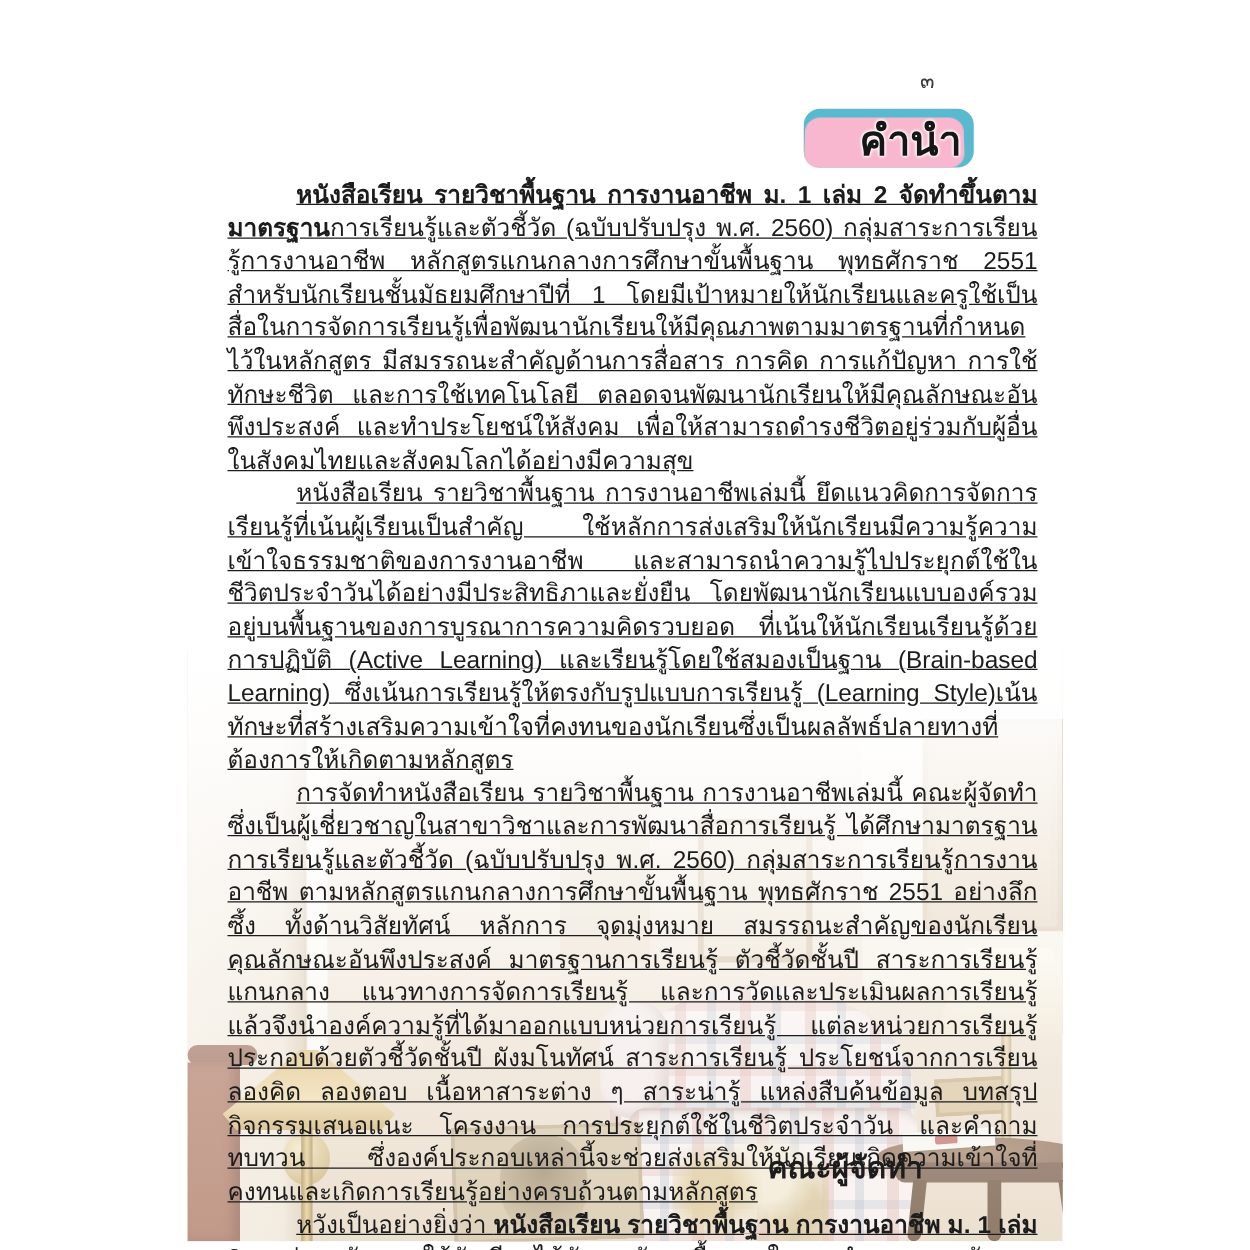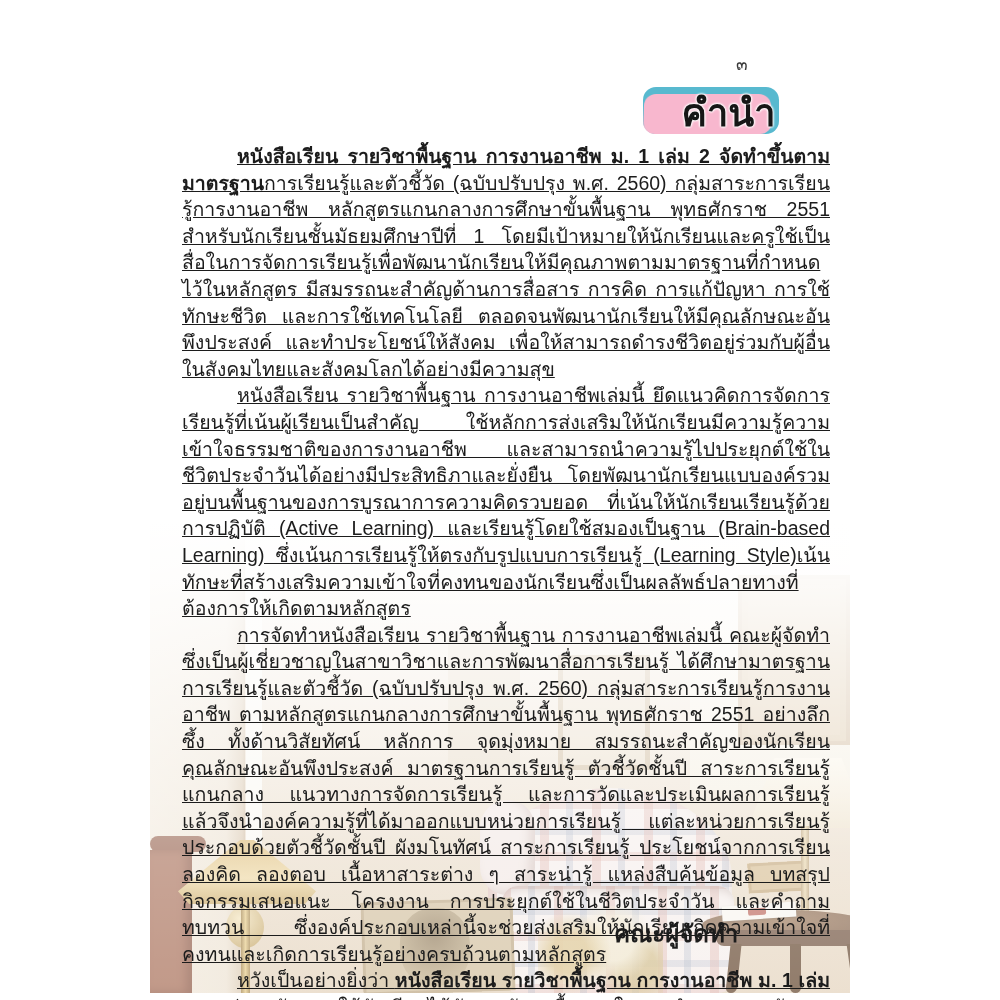--- a/index.html
+++ b/index.html
@@ -75,21 +75,21 @@
       rgba(255,255,255,.6) 48%,
       rgba(255,255,255,.42) 70%,
       rgba(255,255,255,.34) 100%);}
   
   #page-number{position:absolute;left:736px;top:50px;font-size:17px;color:#3a3a3a;}
   #badge{position:absolute;left:643px;top:87px;width:136px;height:47px;}
   #badge .teal{position:absolute;inset:0;background:#58b9cf;border-radius:13px;}
   #badge .pink{position:absolute;left:0;right:7px;top:6px;bottom:0;background:#f8b7ce;
     border-radius:12px;transform:perspective(130px) rotateX(4deg);transform-origin:bottom center;}
   #badge .label{position:absolute;left:0;right:7px;top:4px;bottom:0;display:flex;align-items:center;justify-content:center;
-    font-size:38px;font-weight:bold;color:#161616;
+    font-size:33px;font-weight:bold;color:#161616;
     text-shadow:0 0 2px #fff,0 0 2px #fff,0 0 3px #fff,0 0 3px #fff;margin-left:42px;}
   
   #text-block{position:absolute;left:182px;top:143px;width:648px;color:#1c1c1c;
     font-size:19.5px;line-height:26.6px;text-align:justify;}
   #text-block p{margin:0;text-indent:55px;text-decoration:underline;}
   .b{font-weight:bold;}
   #signature{position:absolute;left:182px;top:914px;width:648px;font-size:24px;font-weight:bold;color:#1c1c1c;}
   #signature span{display:inline-block;margin-left:432px;}
 </style>
 </head>

